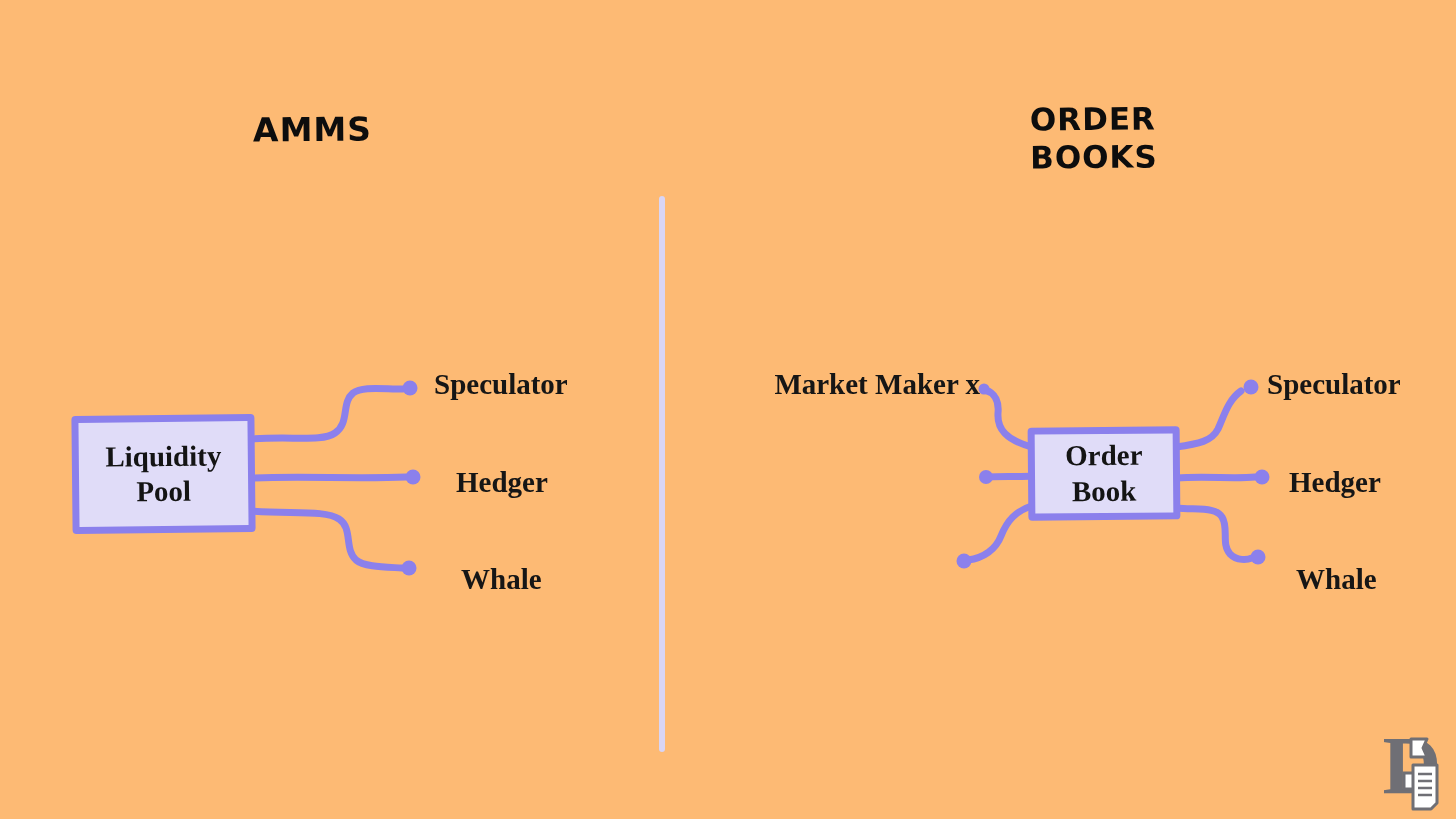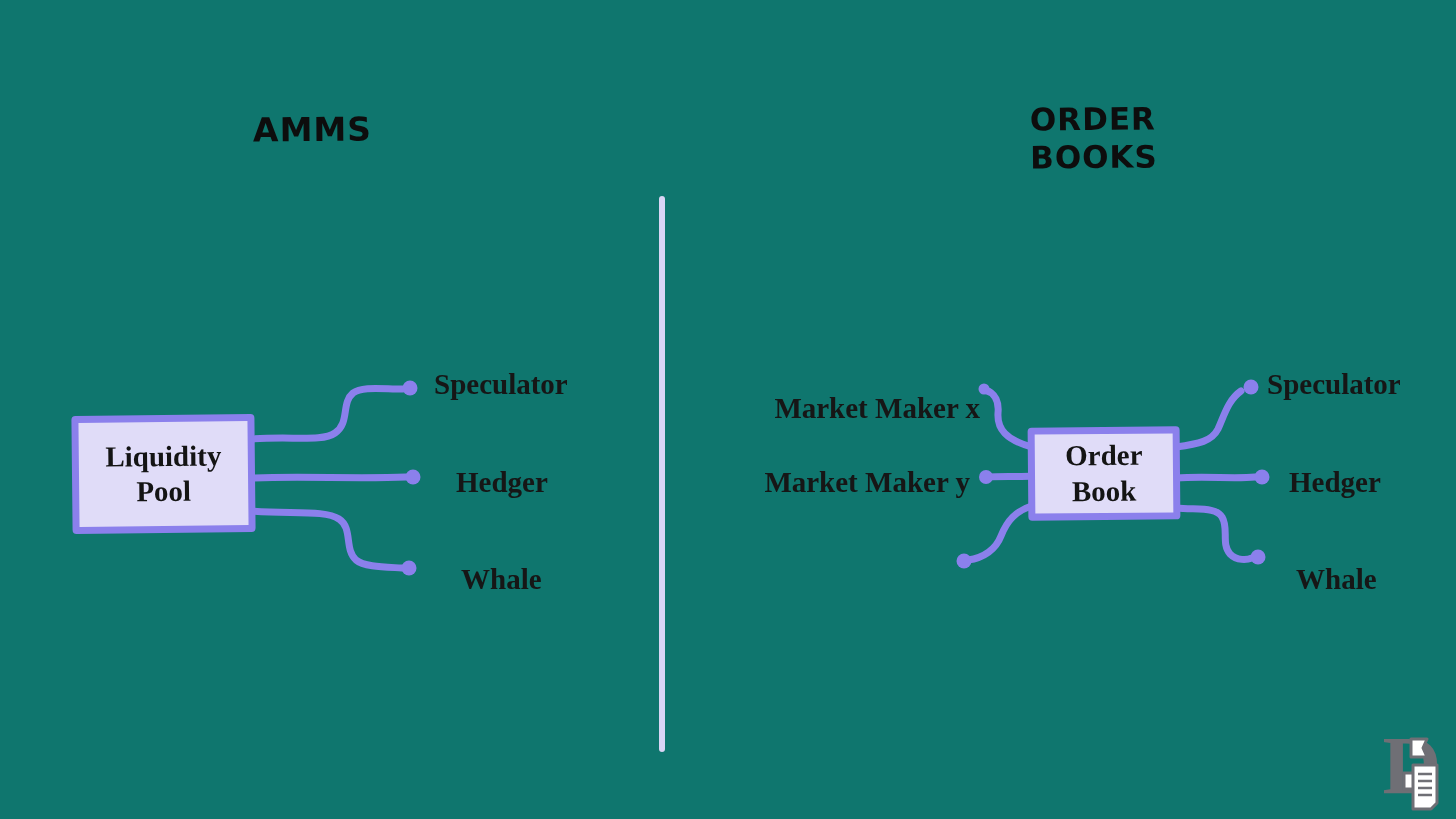--- a/index.html
+++ b/index.html
@@ -1,20 +1,20 @@
 <!DOCTYPE html>
 <html><head>
 <meta charset="utf-8">
 <style>
   html, body { margin: 0; padding: 0; background: #ffffff; }
   #canvas {
     position: relative;
     width: 1456px;
     height: 819px;
-    background: #0f766e;
+    background: #fdba74;
     overflow: hidden;
     font-family: "Liberation Serif", serif;
   }
   .abs { position: absolute; }
 
   .panel-title {
     font-family: "DejaVu Sans", sans-serif;
     font-weight: bold;
     color: #0d0d0d;
     letter-spacing: 1px;
@@ -67,21 +67,21 @@
     z-index: 2;
     font-weight: bold;
     color: #161616;
     font-size: 29px;
     line-height: 1.32;
     white-space: pre-line;
   }
   #label-l-speculator { left: 434px;  top: 365px; }
   #label-l-hedger     { left: 456px;  top: 463px; }
   #label-l-whale      { left: 461px;  top: 560px; }
-  #label-mm-x         { left: 755px;  top: 365px; width: 225px; text-align: right; margin-top: 24px; }
+  #label-mm-x         { left: 755px;  top: 365px; width: 225px; text-align: right; }
   #label-mm-y         { left: 748px;  top: 463px; width: 222px; text-align: right; }
   #label-users        { left: 770px;  top: 545px; width: 186px; text-align: center; }
   #label-r-speculator { left: 1267px; top: 365px; }
   #label-r-hedger     { left: 1289px; top: 463px; }
   #label-r-whale      { left: 1296px; top: 560px; }
 
   #logo {
     left: 1384px; top: 731px;
     width: 64px; height: 86px;
     z-index: 2;
@@ -127,21 +127,20 @@
 Pool</div>
 
   <div class="abs node-box" id="order-book-box">Order
 Book</div>
 
   <div class="abs edge-label" id="label-l-speculator">Speculator</div>
   <div class="abs edge-label" id="label-l-hedger">Hedger</div>
   <div class="abs edge-label" id="label-l-whale">Whale</div>
 
   <div class="abs edge-label" id="label-mm-x">Market Maker x</div>
-  <div class="abs edge-label" id="label-mm-y">Market Maker y</div>
 
   <div class="abs edge-label" id="label-r-speculator">Speculator</div>
   <div class="abs edge-label" id="label-r-hedger">Hedger</div>
   <div class="abs edge-label" id="label-r-whale">Whale</div>
 
   <svg class="abs" id="logo" viewBox="0 0 64 86">
     <text x="-2" y="62" font-family="Liberation Serif, serif" font-weight="bold" font-size="82" fill="#6f6f75">D</text>
     <path d="M 27 8 L 43 8 L 39 17 L 43 26 L 27 26 Z" fill="#ffffff" stroke="#6f6f75" stroke-width="3" stroke-linejoin="round"></path>
     <rect x="20" y="42" width="11" height="16" fill="#ffffff" stroke="#6f6f75" stroke-width="3"></rect>
     <path d="M 29 34 L 53 34 L 53 72 L 47 78 L 29 78 Z" fill="#ffffff" stroke="#6f6f75" stroke-width="3" stroke-linejoin="round"></path>

